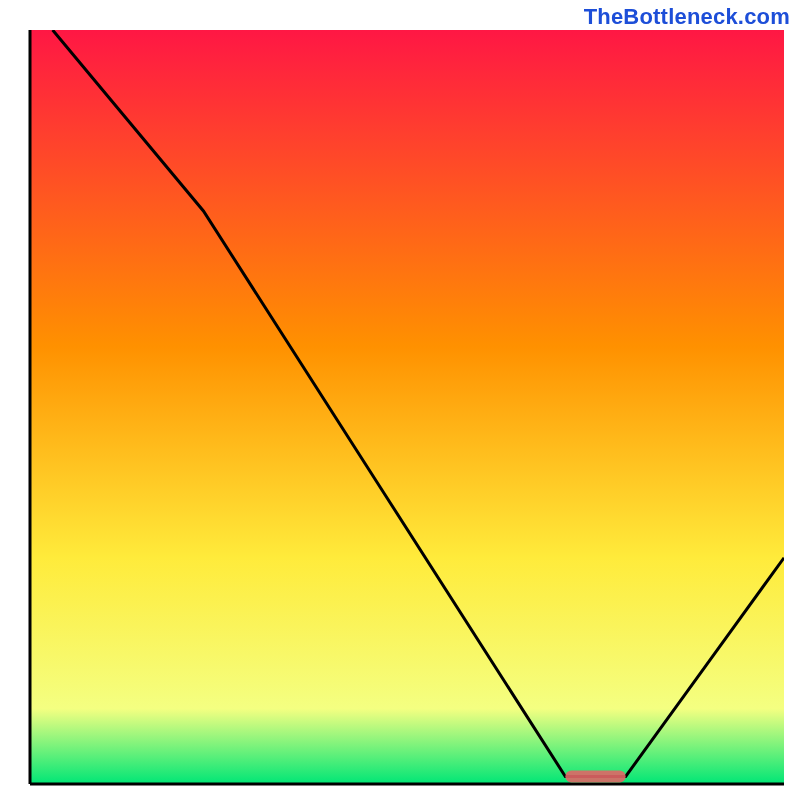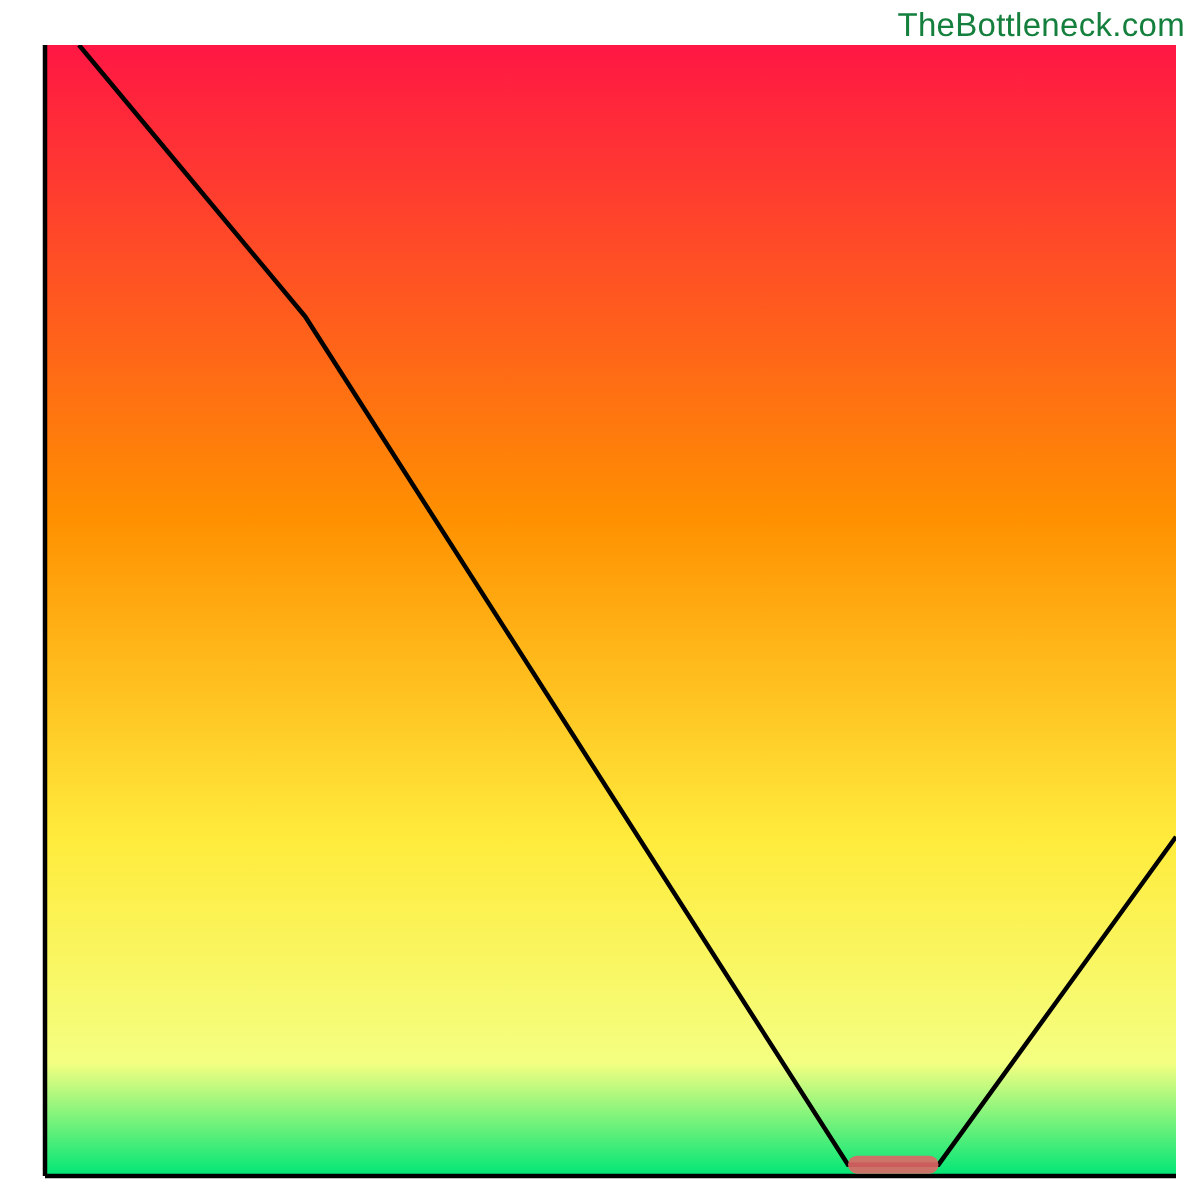--- a/index.html
+++ b/index.html
@@ -13,22 +13,22 @@
   .wrap {
     position: relative;
     width: 800px;
     height: 800px;
   }
   .watermark {
     position: absolute;
     top: 4px;
     right: 10px;
     font-size: 22px;
-    font-weight: 400;
-    color: #15803d;
+    font-weight: 700;
+    color: #1d4ed8;
     letter-spacing: 0.2px;
     z-index: 20;
   }
   svg {
     position: absolute;
     left: 0;
     top: 0;
     display: block;
   }
 </style>

